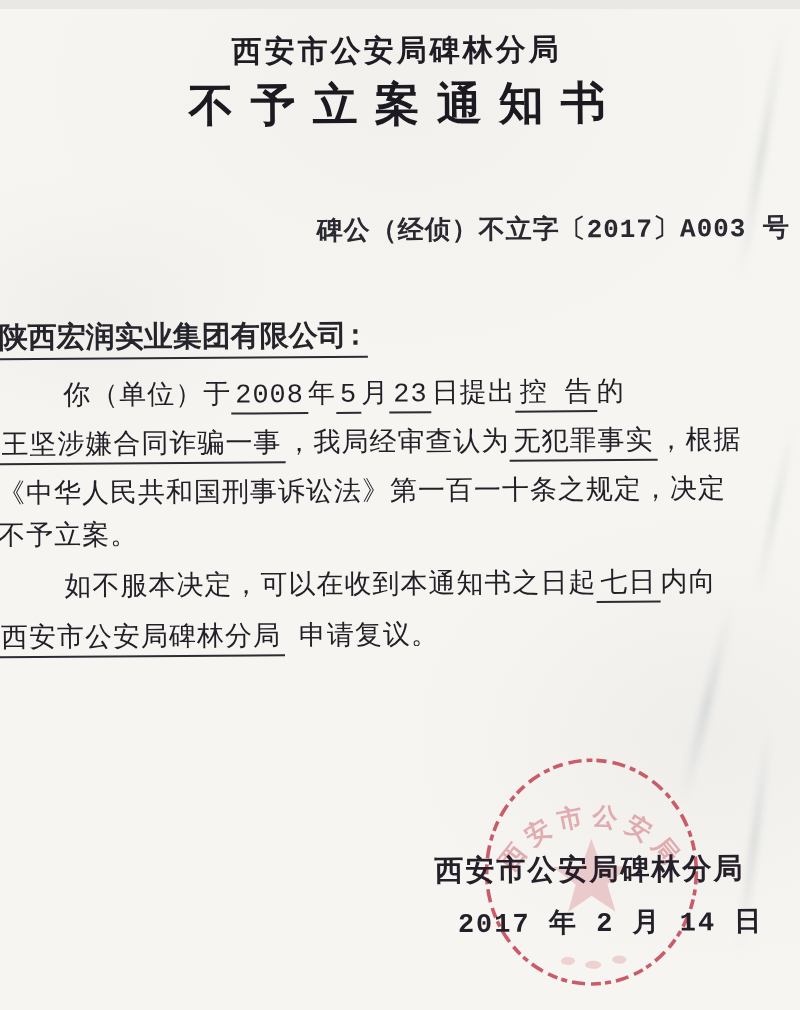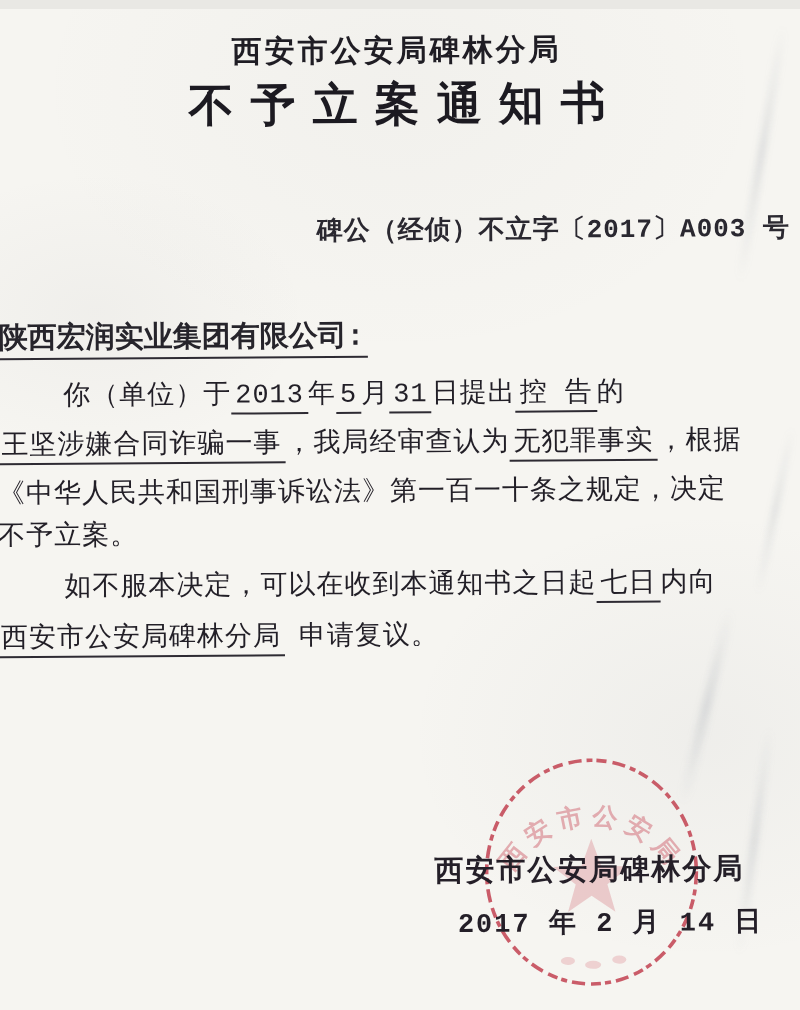--- a/index.html
+++ b/index.html
@@ -56,21 +56,21 @@
   <div class="rot">
 
     <div class="abs agency-header">西安市公安局碑林分局</div>
 
     <div class="abs doc-title">不予立案通知书</div>
 
     <div class="abs doc-number">碑公（经侦）不立字〔2017〕A003 号</div>
 
     <div class="abs addressee"><span class="fill">陕西宏润实业集团有限公司:</span></div>
 
-    <div class="abs body-line l1"><span>你（单位）于</span><span class="fill">2013</span><span>年</span><span class="fill">5</span><span>月</span><span class="fill">31</span><span>日提出</span><span class="fill">控 告</span><span>的</span></div>
+    <div class="abs body-line l1"><span>你（单位）于</span><span class="fill">2008</span><span>年</span><span class="fill">5</span><span>月</span><span class="fill">23</span><span>日提出</span><span class="fill">控 告</span><span>的</span></div>
 
     <div class="abs body-line l2"><span class="fill">王坚涉嫌合同诈骗一事</span><span>，我局经审查认为</span><span class="fill">无犯罪事实</span><span>，根据</span></div>
 
     <div class="abs body-line l3">《中华人民共和国刑事诉讼法》第一百一十条之规定，决定</div>
 
     <div class="abs body-line l4">不予立案。</div>
 
     <div class="abs body-line l5"><span>如不服本决定，可以在收到本通知书之日起</span><span class="fill">七日</span><span>内向</span></div>
 
     <div class="abs body-line l6"><span class="fill">西安市公安局碑林分局</span><span class="gap">申请复议。</span></div>

